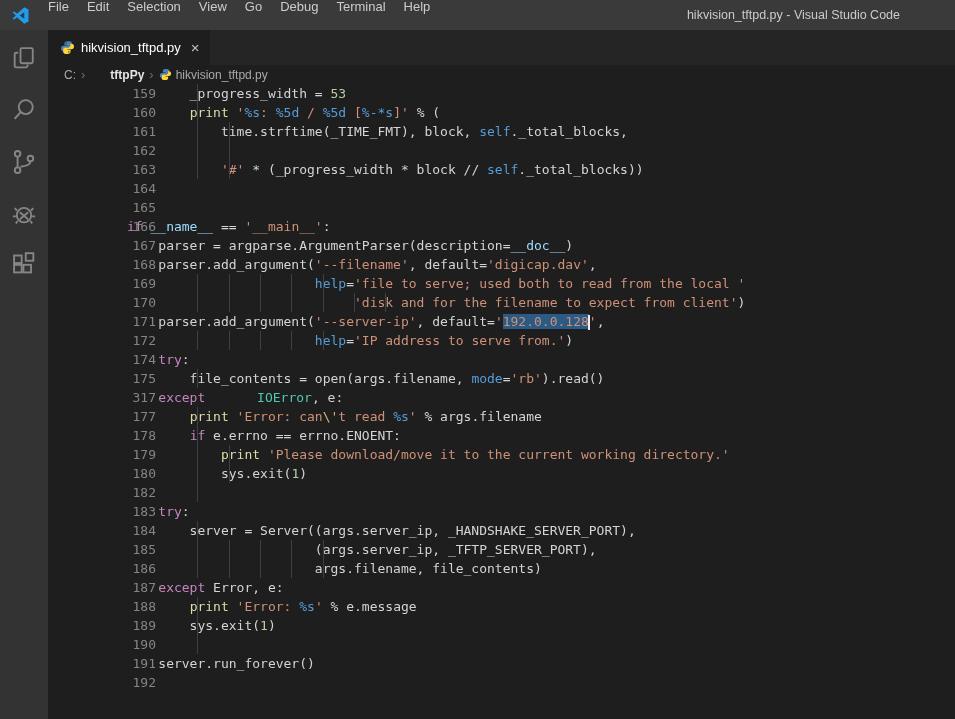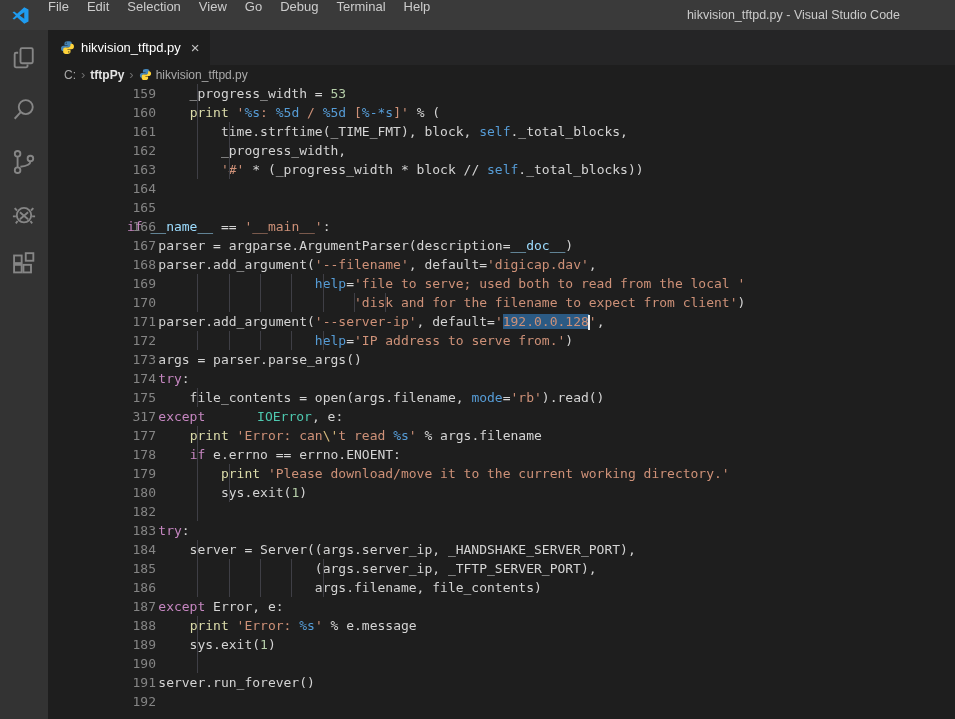--- a/index.html
+++ b/index.html
@@ -19,21 +19,21 @@
   .editor-col { flex:1; display:flex; flex-direction:column; min-width:0; }
   
   .tabbar { height:35px; background:#252526; display:flex; }
   .tab { height:35px; background:#1e1e1e; display:flex; align-items:center; padding:0 10px 0 12px; }
   .tab-label { color:#ffffff; font-size:13px; margin-left:6px; }
   .tab-close { color:#c5c5c5; font-size:15px; margin-left:10px; line-height:15px; cursor:pointer; }
   .pyicon { width:15px; height:15px; flex:0 0 auto; }
   
   .breadcrumb { height:19px; background:#1e1e1e; display:flex; align-items:center; padding-left:16px; font-size:12px; color:#a9a9a9; }
   .bc-seg { display:flex; align-items:center; cursor:pointer; }
-  .bc-seg.bold { color:#e4e4e4; font-weight:bold; }
+  .bc-seg.bold { color:#e4e4e4; font-weight:bold;margin-left:20px; }
   .bc-sep { color:#6e6e6e; margin:0 5px; font-size:13px; }
   .bc-seg .pyicon { width:13px; height:13px; margin-right:4px; }
   
   .editor { position:relative; flex:1; overflow:hidden; background:#1e1e1e;
             font-family:"DejaVu Sans Mono","Liberation Mono",monospace; font-size:13px; }
   .row { position:relative; height:19px; line-height:19px; white-space:pre; }
   .ln { position:absolute; left:18px; top:0; width:90px; text-align:right; color:#858585; font-size:13px; }
   .cd { display:inline-block; padding-left:79px; }
   .gd { position:absolute; top:0; height:19px; width:1px; background:#3f3f46; }
   .pl { color:#d4d4d4; }
@@ -125,32 +125,31 @@
             <path fill="#ffd43b" d="M8.1 14.8c1.9 0 3.1-.9 3.1-2.3v-2H7.9v-.6h4.6c1.4 0 2.4-1.1 2.4-3s-1-3-2.4-3h-1.3v1.8c0 1.3-1.1 2.4-2.5 2.4H5.4c-1.1 0-2 .9-2 2v2.4c0 1.4 1.2 2.3 2.5 2.3h2.2z"></path>
           </svg>
           <span>hikvision_tftpd.py</span>
         </span>
       </div>
 
     <div class="editor">
         <div class="row"><span class="gd" style="left: calc(4ch + 118px);"></span><span class="ln">159</span><span class="cd"><span class="pl">        _progress_width = </span><span class="nu">53</span></span></div>
         <div class="row"><span class="gd" style="left: calc(4ch + 118px);"></span><span class="ln">160</span><span class="cd"><span class="pl">        </span><span class="fn">print</span><span class="pl"> </span><span class="st">'</span><span class="bl">%s</span><span class="st">: </span><span class="bl">%5d</span><span class="st"> / </span><span class="bl">%5d</span><span class="st"> [</span><span class="bl">%-*s</span><span class="st">]'</span><span class="pl"> % (</span></span></div>
         <div class="row"><span class="gd" style="left: calc(4ch + 118px);"></span><span class="gd" style="left: calc(8ch + 118px);"></span><span class="ln">161</span><span class="cd"><span class="pl">            time.strftime(_TIME_FMT), block, </span><span class="bl">self</span><span class="pl">._total_blocks,</span></span></div>
-        <div class="row"><span class="gd" style="left: calc(4ch + 118px);"></span><span class="gd" style="left: calc(8ch + 118px);"></span><span class="ln">162</span><span class="cd"><span class="pl">            _progress_width,</span></span></div>
+        <div class="row"><span class="gd" style="left: calc(4ch + 118px);"></span><span class="gd" style="left: calc(8ch + 118px);"></span><span class="ln">162</span></div>
         <div class="row"><span class="gd" style="left: calc(4ch + 118px);"></span><span class="gd" style="left: calc(8ch + 118px);"></span><span class="ln">163</span><span class="cd"><span class="pl">            </span><span class="st">'#'</span><span class="pl"> * (_progress_width * block // </span><span class="bl">self</span><span class="pl">._total_blocks))</span></span></div>
         <div class="row"><span class="ln">164</span><span class="cd"></span></div>
         <div class="row"><span class="ln">165</span><span class="cd"></span></div>
         <div class="row"><span class="ln">166</span><span class="cd"><span class="kw">if</span><span class="pl"> </span><span class="lb">__name__</span><span class="pl"> == </span><span class="st">'__main__'</span><span class="pl">:</span></span></div>
         <div class="row"><span class="ln">167</span><span class="cd"><span class="pl">    parser = argparse.ArgumentParser(description=</span><span class="lb">__doc__</span><span class="pl">)</span></span></div>
         <div class="row"><span class="ln">168</span><span class="cd"><span class="pl">    parser.add_argument(</span><span class="st">'--filename'</span><span class="pl">, default=</span><span class="st">'digicap.dav'</span><span class="pl">,</span></span></div>
         <div class="row"><span class="gd" style="left: calc(4ch + 118px);"></span><span class="gd" style="left: calc(8ch + 118px);"></span><span class="gd" style="left: calc(12ch + 118px);"></span><span class="gd" style="left: calc(16ch + 118px);"></span><span class="gd" style="left: calc(20ch + 118px);"></span><span class="ln">169</span><span class="cd"><span class="pl">                        </span><span class="bl">help</span><span class="pl">=</span><span class="st">'file to serve; used both to read from the local '</span></span></div>
         <div class="row"><span class="gd" style="left: calc(4ch + 118px);"></span><span class="gd" style="left: calc(8ch + 118px);"></span><span class="gd" style="left: calc(12ch + 118px);"></span><span class="gd" style="left: calc(16ch + 118px);"></span><span class="gd" style="left: calc(20ch + 118px);"></span><span class="gd" style="left: calc(24ch + 118px);"></span><span class="gd" style="left: calc(28ch + 118px);"></span><span class="ln">170</span><span class="cd"><span class="pl">                             </span><span class="st">'disk and for the filename to expect from client'</span><span class="pl">)</span></span></div>
         <div class="row"><span class="ln">171</span><span class="cd"><span class="pl">    parser.add_argument(</span><span class="st">'--server-ip'</span><span class="pl">, default=</span><span class="st">'</span><span class="sel">192.0.0.128</span><span class="cur"></span><span class="st">'</span><span class="pl">,</span></span></div>
         <div class="row"><span class="gd" style="left: calc(4ch + 118px);"></span><span class="gd" style="left: calc(8ch + 118px);"></span><span class="gd" style="left: calc(12ch + 118px);"></span><span class="gd" style="left: calc(16ch + 118px);"></span><span class="gd" style="left: calc(20ch + 118px);"></span><span class="ln">172</span><span class="cd"><span class="pl">                        </span><span class="bl">help</span><span class="pl">=</span><span class="st">'IP address to serve from.'</span><span class="pl">)</span></span></div>
-        <div class="row"><span class="ln">173</span><span class="cd"><span class="pl">    args = parser.parse_args()</span></span></div>
         <div class="row"><span class="ln">174</span><span class="cd"><span class="pl">    </span><span class="kw">try</span><span class="pl">:</span></span></div>
         <div class="row"><span class="gd" style="left: calc(4ch + 118px);"></span><span class="ln">175</span><span class="cd"><span class="pl">        file_contents = open(args.filename, </span><span class="bl">mode</span><span class="pl">=</span><span class="st">'rb'</span><span class="pl">).read()</span></span></div>
         <div class="row"><span class="ln">317</span><span class="cd"><span class="pl">    </span><span class="kw">except</span><span class="pl"> </span><span class="tl">IOError</span><span class="pl">, e:</span></span></div>
         <div class="row"><span class="gd" style="left: calc(4ch + 118px);"></span><span class="ln">177</span><span class="cd"><span class="pl">        </span><span class="fn">print</span><span class="pl"> </span><span class="st">'Error: can</span><span class="es">\'</span><span class="st">t read </span><span class="bl">%s</span><span class="st">'</span><span class="pl"> % args.filename</span></span></div>
         <div class="row"><span class="gd" style="left: calc(4ch + 118px);"></span><span class="ln">178</span><span class="cd"><span class="pl">        </span><span class="kw">if</span><span class="pl"> e.errno == errno.ENOENT:</span></span></div>
         <div class="row"><span class="gd" style="left: calc(4ch + 118px);"></span><span class="gd" style="left: calc(8ch + 118px);"></span><span class="ln">179</span><span class="cd"><span class="pl">            </span><span class="fn">print</span><span class="pl"> </span><span class="st">'Please download/move it to the current working directory.'</span></span></div>
         <div class="row"><span class="gd" style="left: calc(4ch + 118px);"></span><span class="gd" style="left: calc(8ch + 118px);"></span><span class="ln">180</span><span class="cd"><span class="pl">            sys.exit(</span><span class="nu">1</span><span class="pl">)</span></span></div>
         <div class="row"><span class="gd" style="left: calc(4ch + 118px);"></span><span class="ln">182</span><span class="cd"></span></div>
         <div class="row"><span class="ln">183</span><span class="cd"><span class="pl">    </span><span class="kw">try</span><span class="pl">:</span></span></div>
         <div class="row"><span class="gd" style="left: calc(4ch + 118px);"></span><span class="ln">184</span><span class="cd"><span class="pl">        server = Server((args.server_ip, _HANDSHAKE_SERVER_PORT),</span></span></div>

